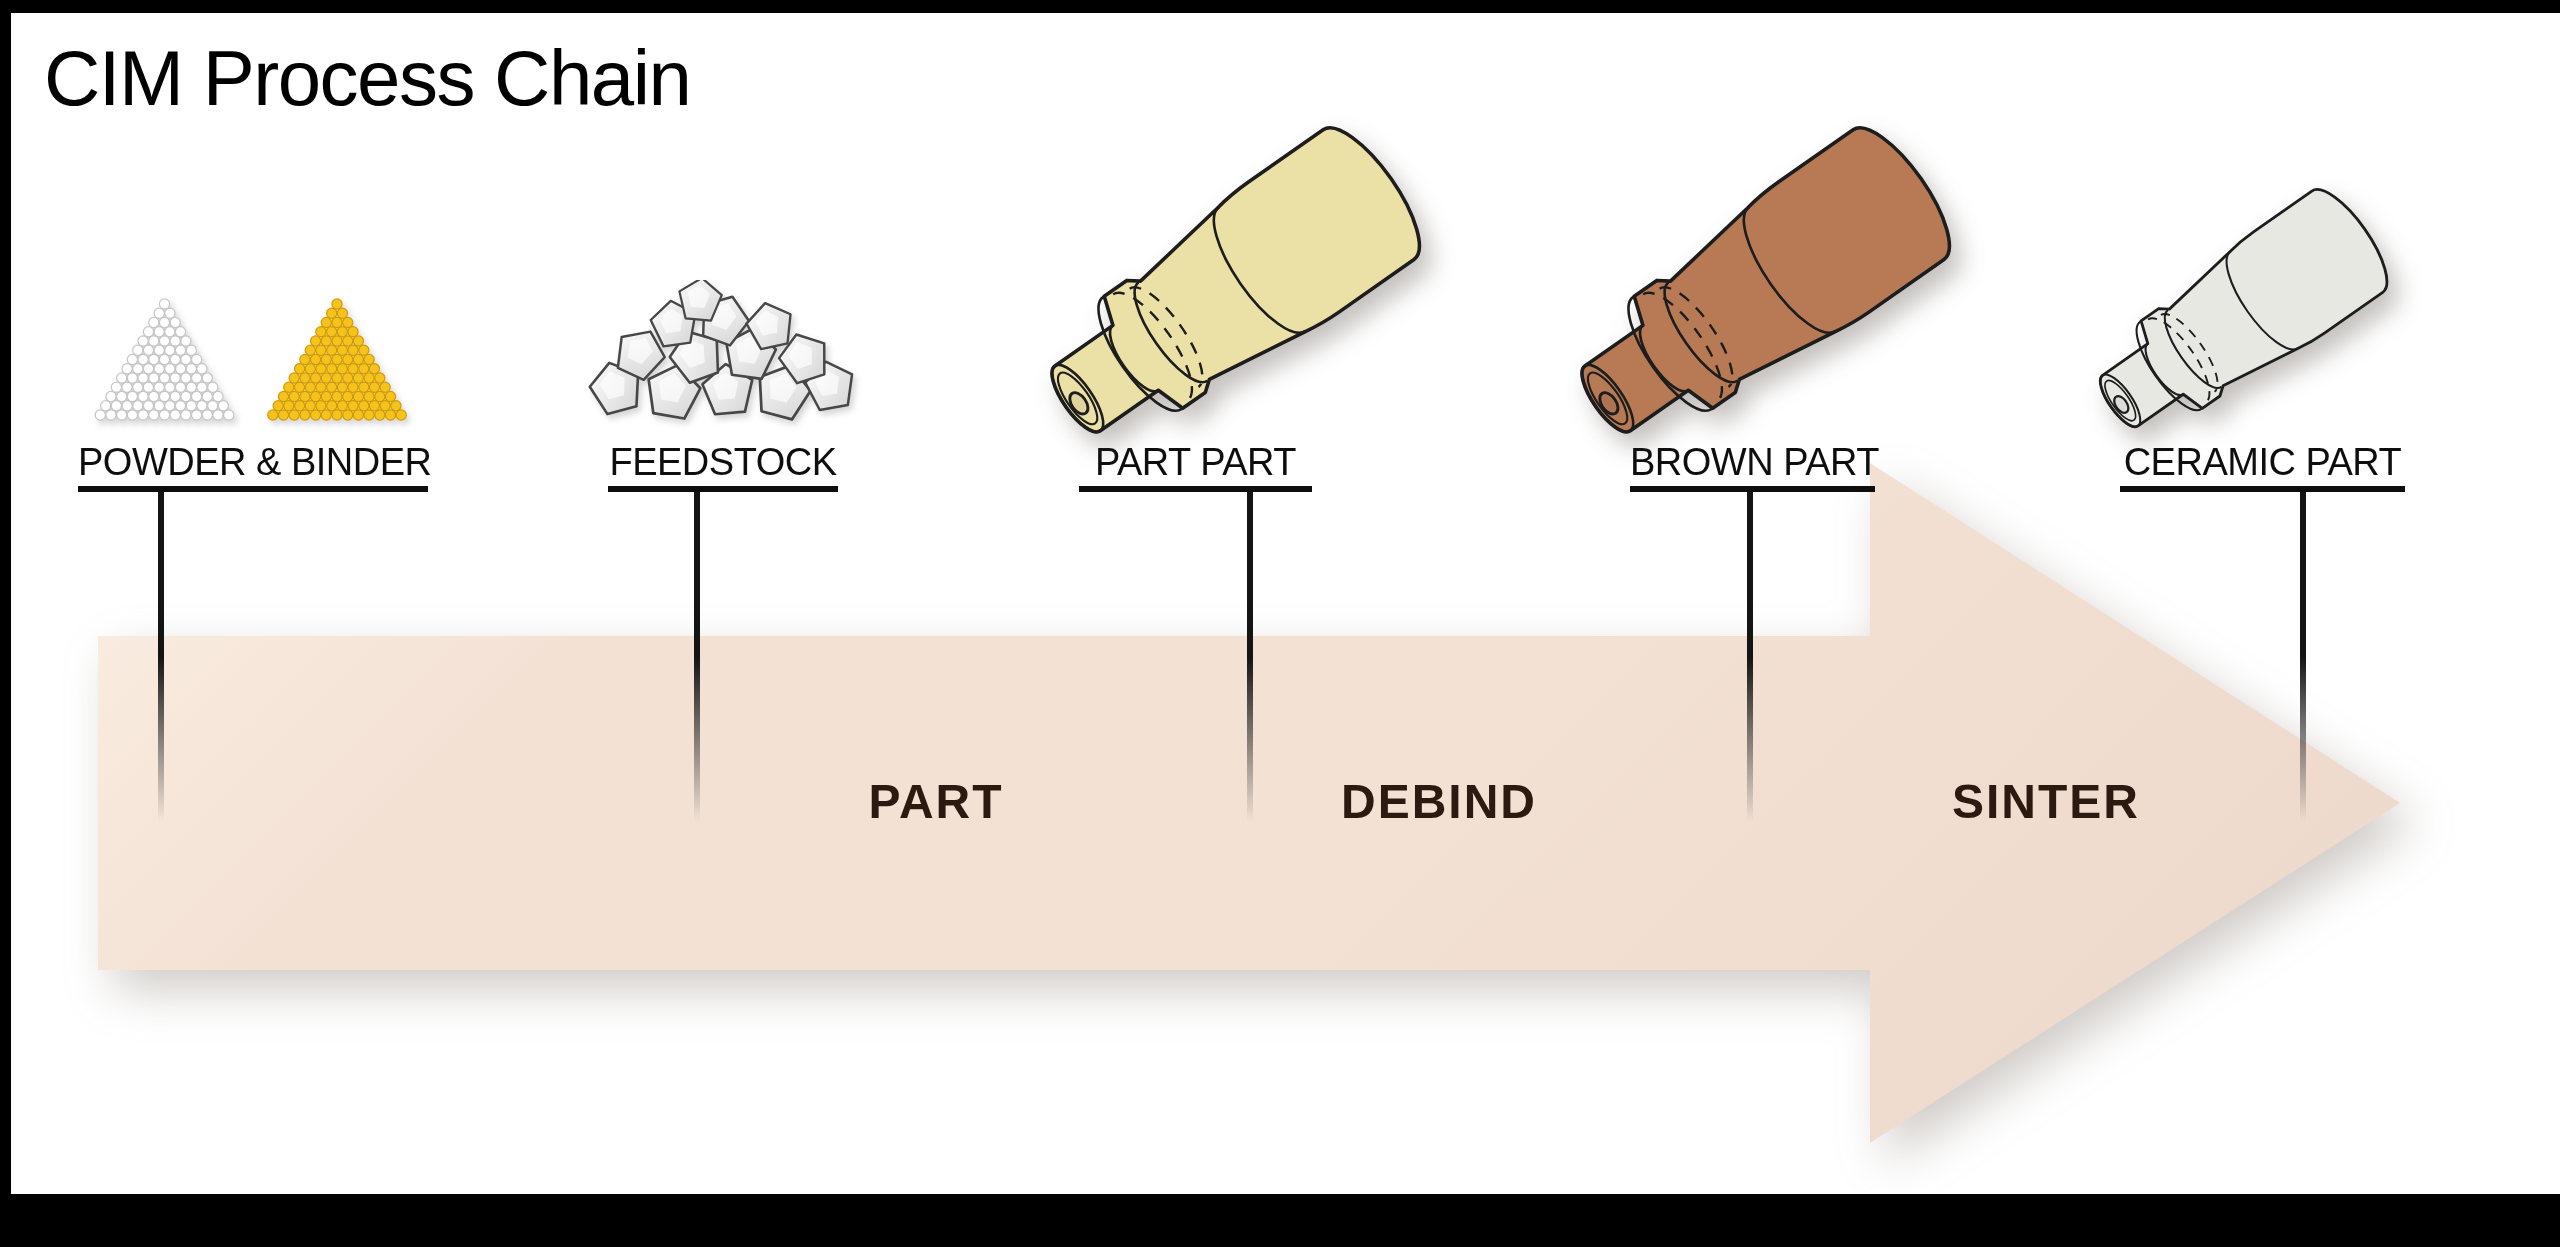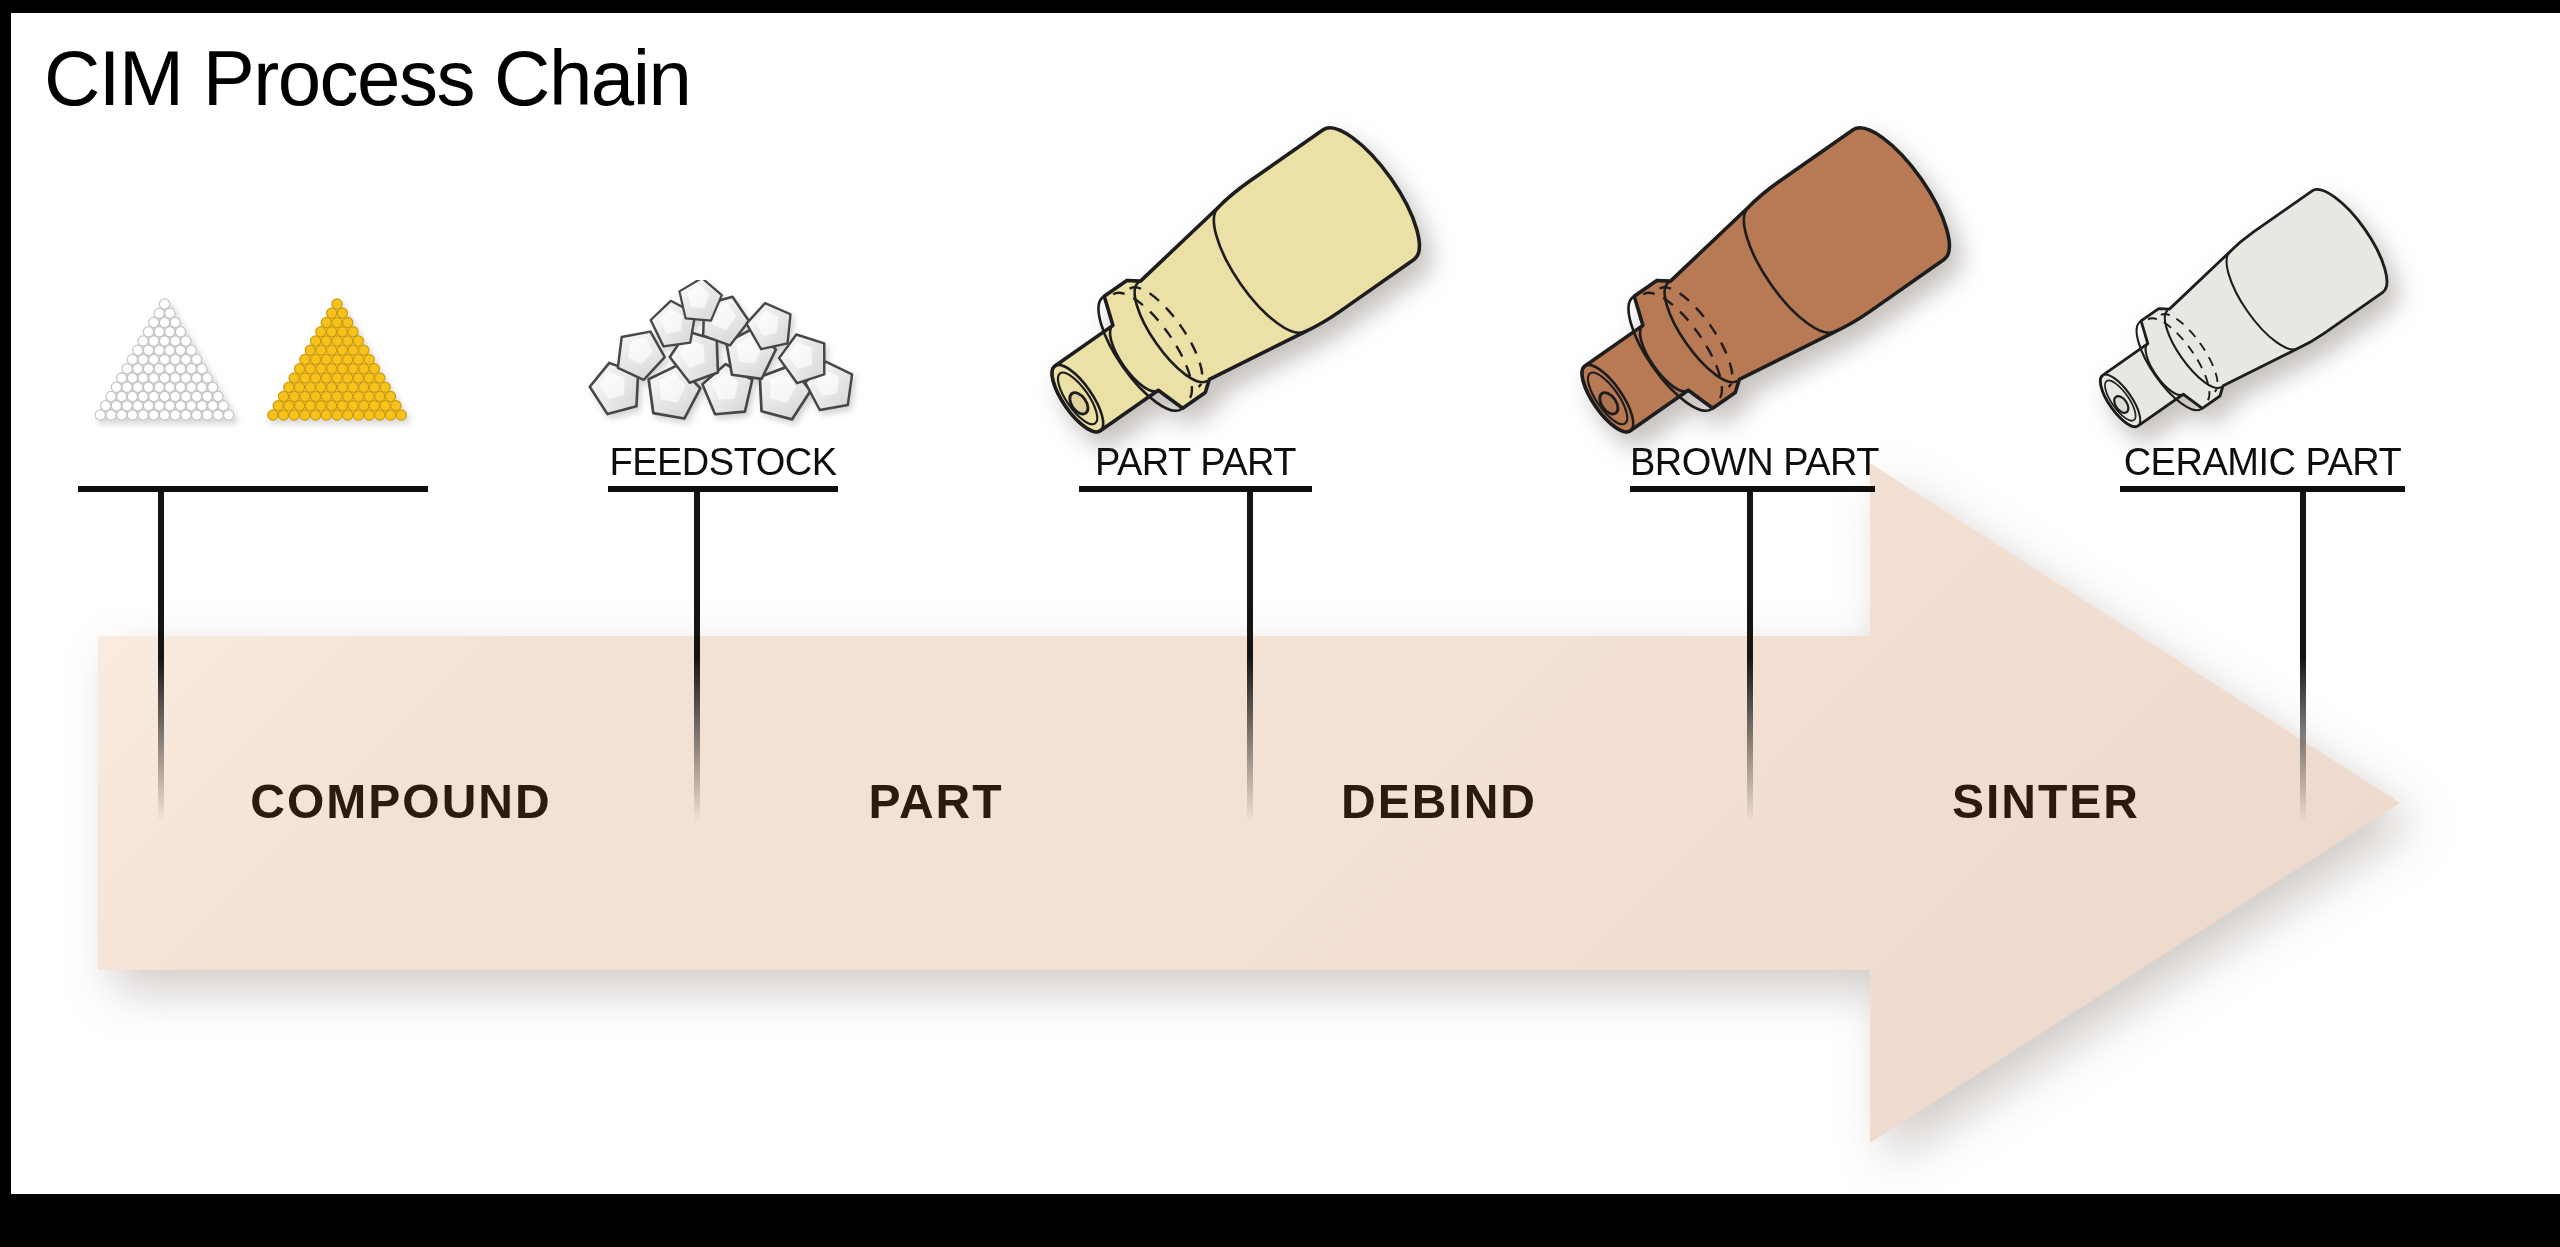--- a/index.html
+++ b/index.html
@@ -90,21 +90,20 @@
   <div class="frame frame-top"></div>
   <div class="frame frame-left"></div>
   <div class="frame frame-bottom"></div>
 
   <h1 class="title">CIM Process Chain</h1>
 
   <div class="arrow-wrap">
     <div class="arrow"></div>
   </div>
 
-  <div class="step-label" style="left:401px">COMPOUND</div>
   <div class="step-label" style="left:936px">PART</div>
   <div class="step-label" style="left:1439px">DEBIND</div>
   <div class="step-label" style="left:2046px">SINTER</div>
 
   <svg class="icon-svg" style="left:80px;top:288px" width="345" height="130" viewBox="0 0 345 130">
     <g id="tri-powder">
         <circle cx="84.5" cy="8.0" r="5.1" fill="#ffffff" stroke="#c6c6c6" stroke-width="1.2"></circle>
         <circle cx="79.2" cy="17.3" r="5.1" fill="#ffffff" stroke="#c6c6c6" stroke-width="1.2"></circle>
         <circle cx="89.9" cy="17.3" r="5.1" fill="#ffffff" stroke="#c6c6c6" stroke-width="1.2"></circle>
         <circle cx="73.8" cy="26.5" r="5.1" fill="#ffffff" stroke="#c6c6c6" stroke-width="1.2"></circle>
@@ -283,20 +282,21 @@
         <circle cx="246.3" cy="119.0" r="5.1" fill="#f6c21b" stroke="#cf9c00" stroke-width="1.2"></circle>
         <circle cx="257.0" cy="119.0" r="5.1" fill="#f6c21b" stroke="#cf9c00" stroke-width="1.2"></circle>
         <circle cx="267.7" cy="119.0" r="5.1" fill="#f6c21b" stroke="#cf9c00" stroke-width="1.2"></circle>
         <circle cx="278.4" cy="119.0" r="5.1" fill="#f6c21b" stroke="#cf9c00" stroke-width="1.2"></circle>
         <circle cx="289.1" cy="119.0" r="5.1" fill="#f6c21b" stroke="#cf9c00" stroke-width="1.2"></circle>
         <circle cx="299.8" cy="119.0" r="5.1" fill="#f6c21b" stroke="#cf9c00" stroke-width="1.2"></circle>
         <circle cx="310.5" cy="119.0" r="5.1" fill="#f6c21b" stroke="#cf9c00" stroke-width="1.2"></circle>
         <circle cx="321.2" cy="119.0" r="5.1" fill="#f6c21b" stroke="#cf9c00" stroke-width="1.2"></circle>
       </g>
   </svg>
+  <div class="stage-label" style="left:78px;width:350px">POWDER &amp; BINDER</div>
   <div class="underline" style="left:78px;width:350px"></div>
   <div class="vline" style="left:158px"></div>
 
   <svg class="icon-svg" style="left:578px;top:272px" width="290" height="150" viewBox="0 0 290 150">
     <g id="pellets-g">
         <use href="#pent" transform="translate(38,108) rotate(-15) scale(1)"></use>
         <use href="#pent" transform="translate(95,112) rotate(10) scale(1.05)"></use>
         <use href="#pent" transform="translate(150,110) rotate(-5) scale(1)"></use>
         <use href="#pent" transform="translate(205,112) rotate(15) scale(1.05)"></use>
         <use href="#pent" transform="translate(252,106) rotate(-10) scale(0.95)"></use>

